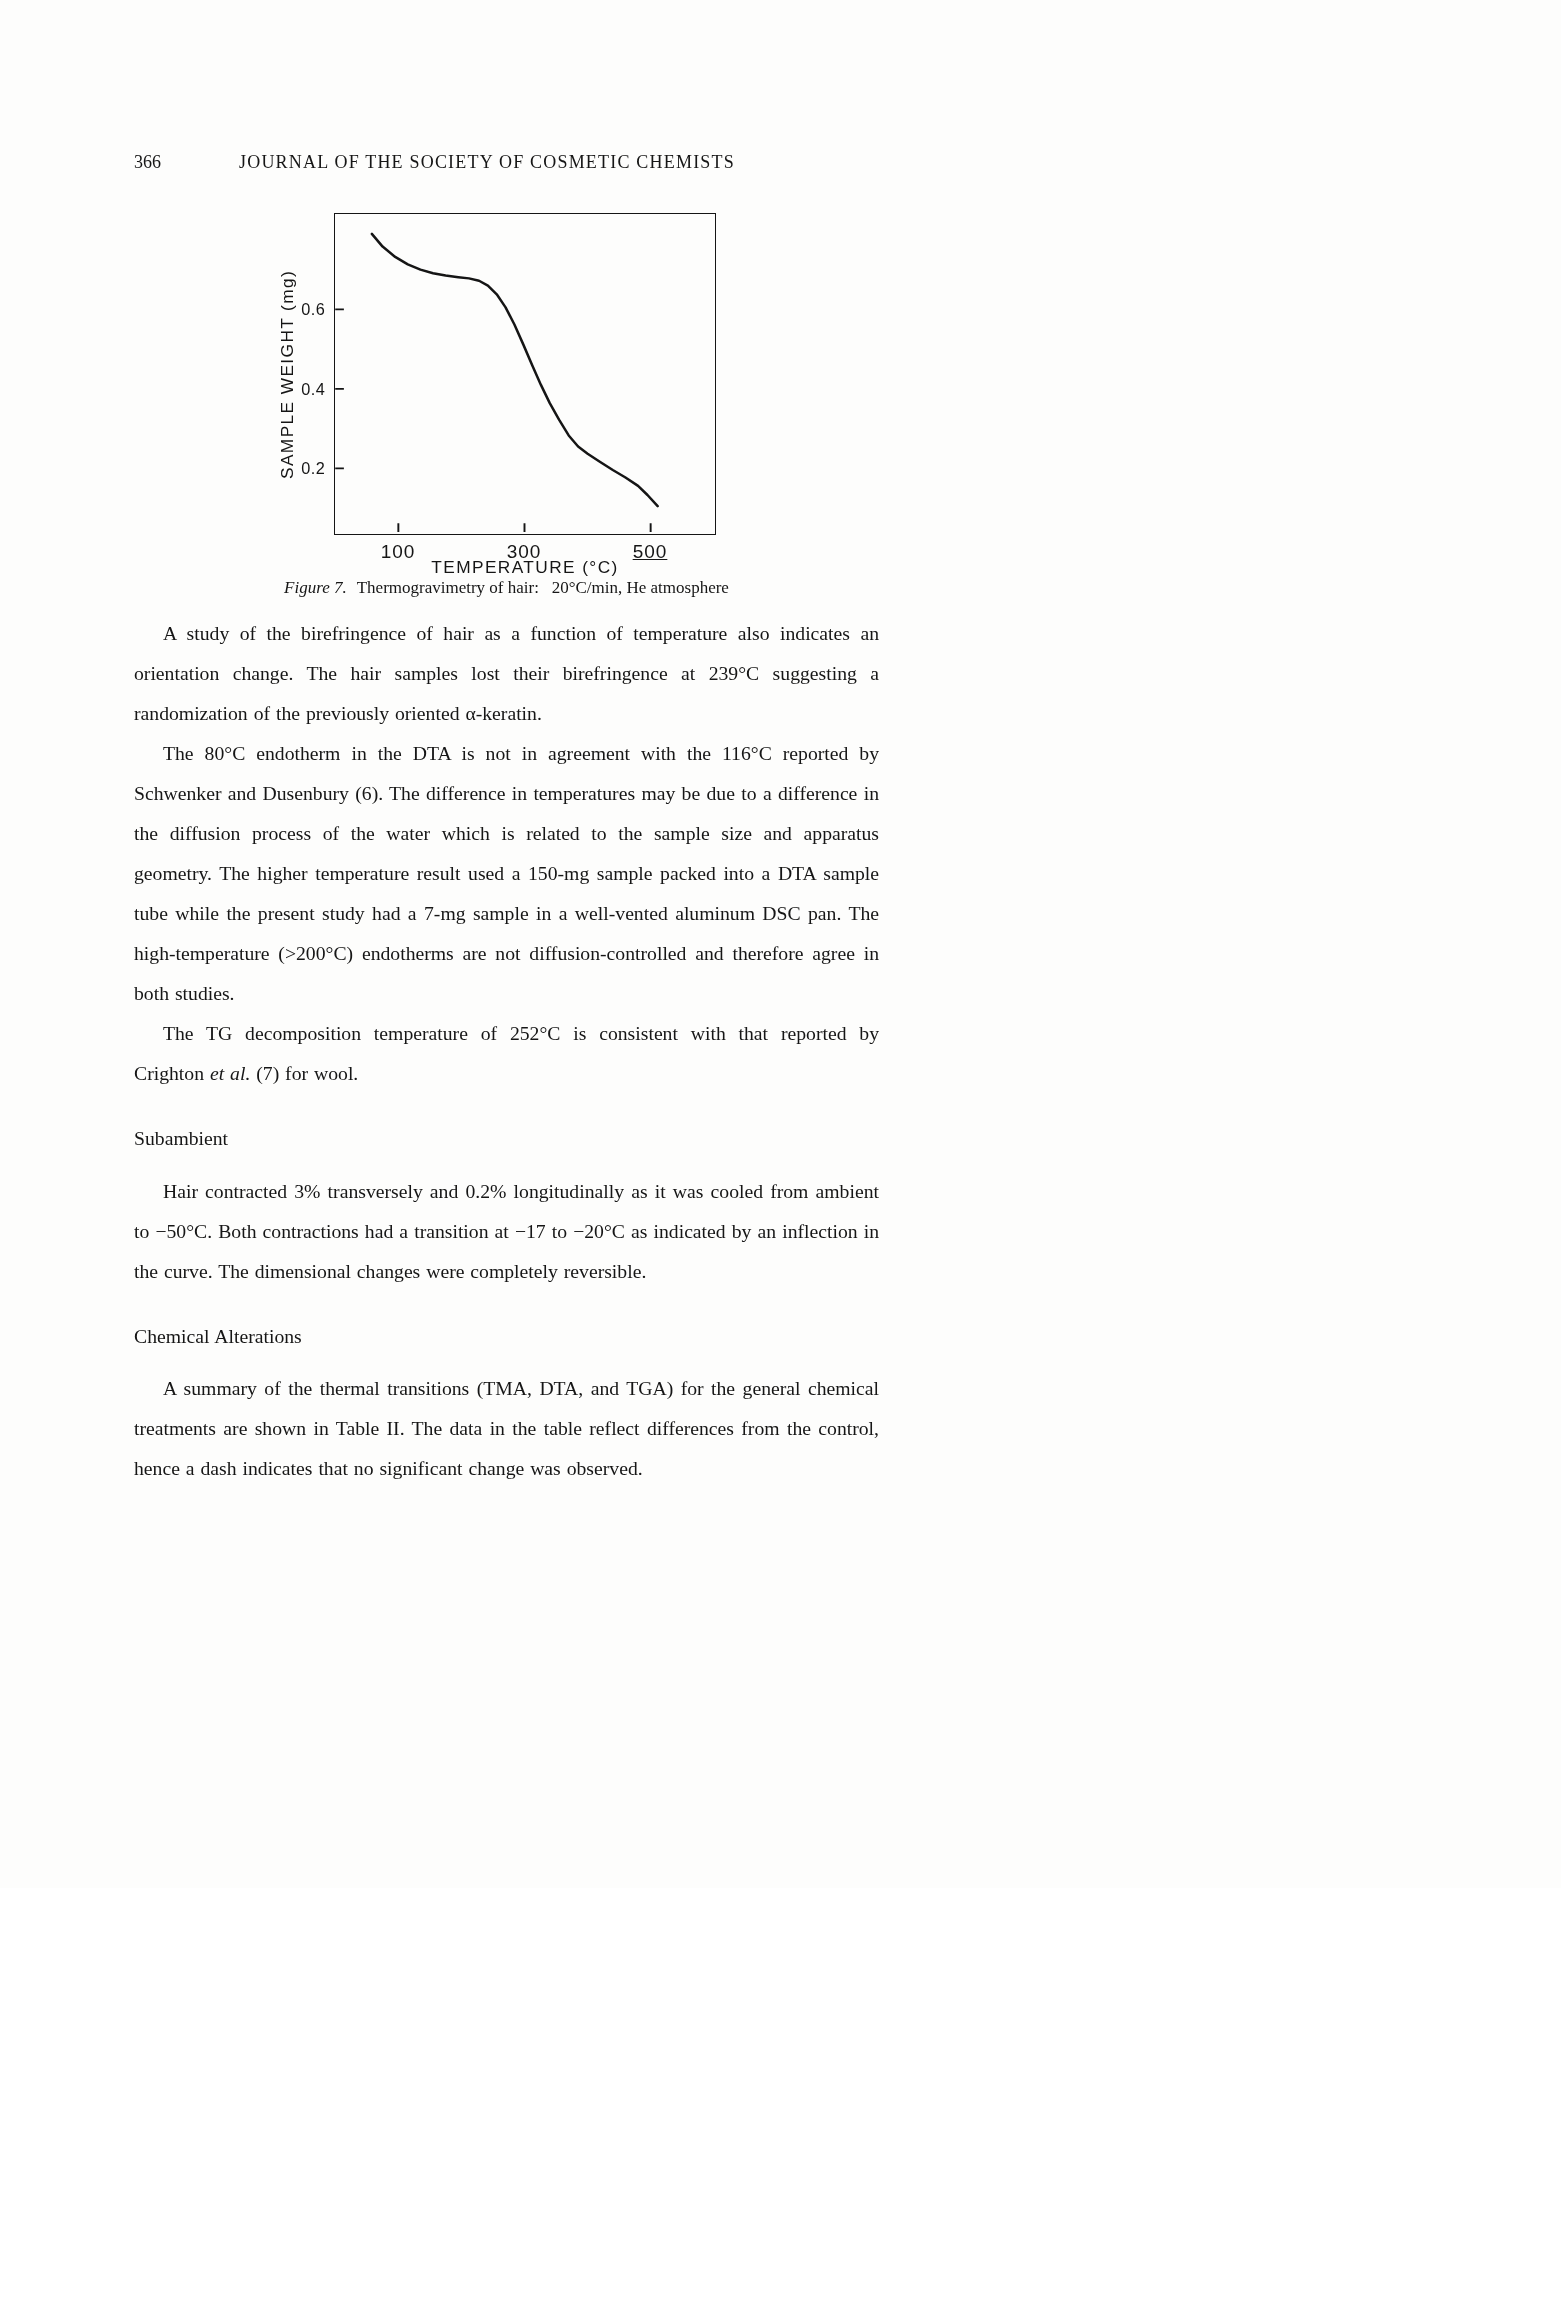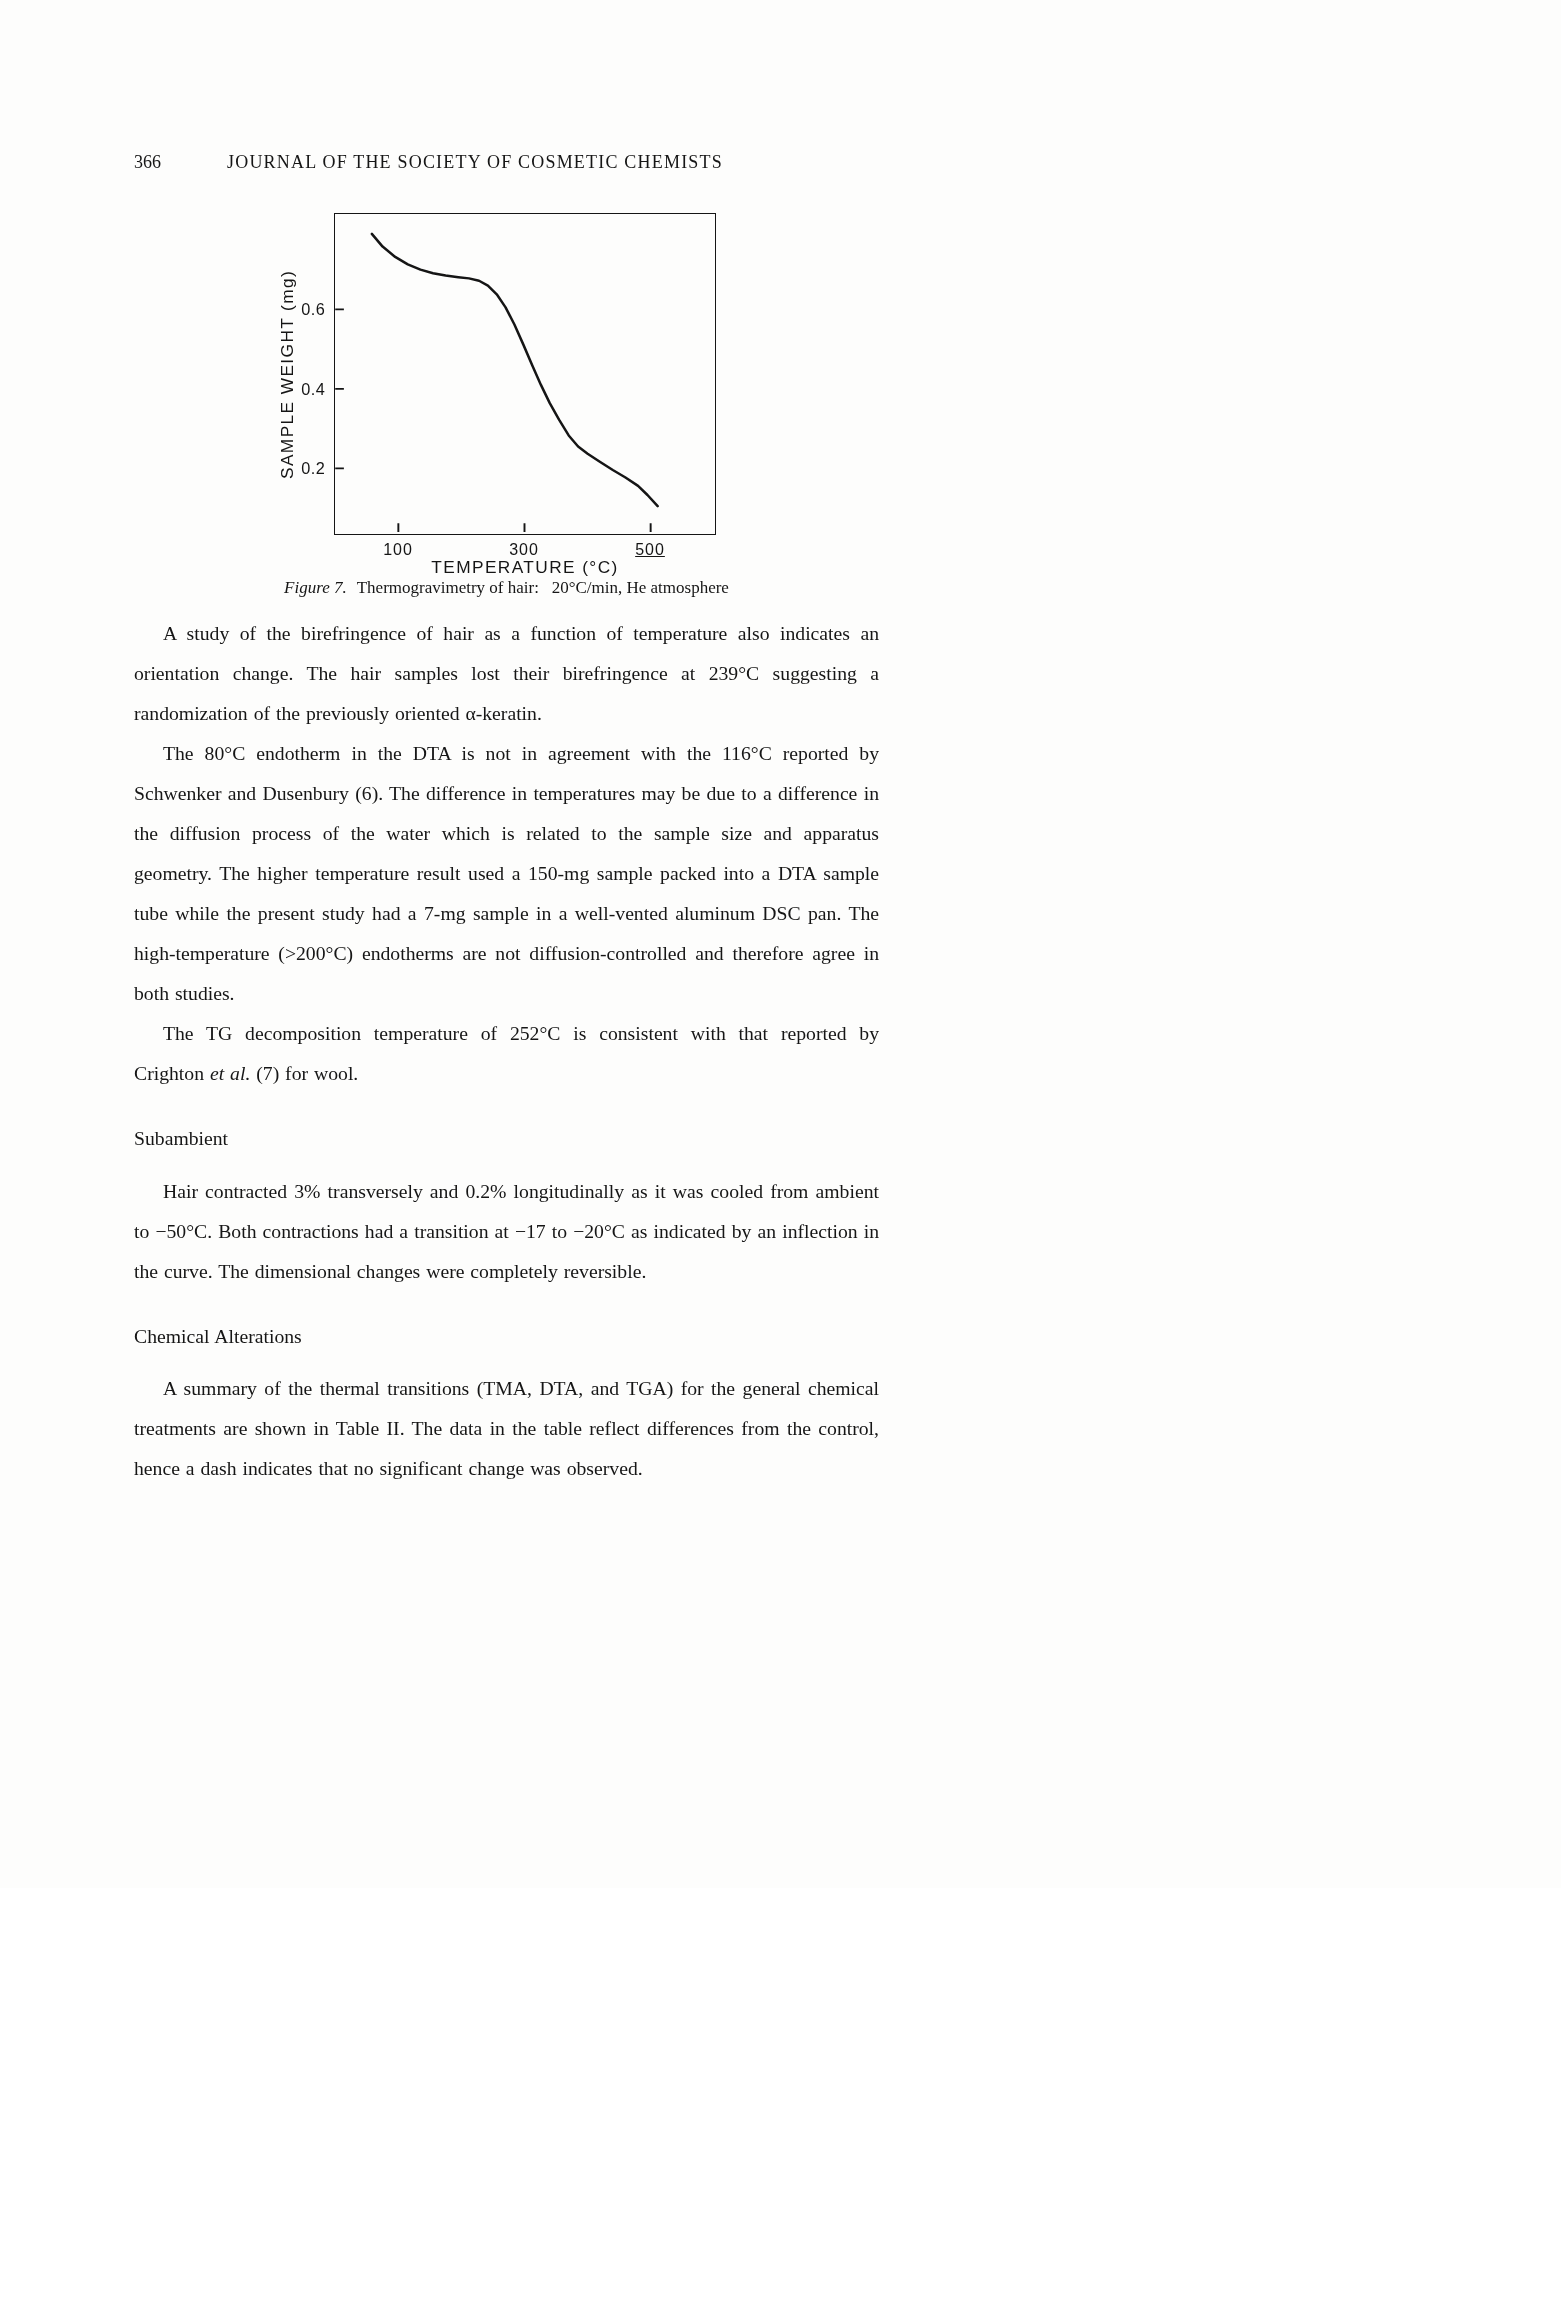--- a/index.html
+++ b/index.html
@@ -9,32 +9,32 @@
     width:1561px; height:1888px;
     background:#fdfdfc;
     font-family:"Liberation Serif", serif;
     color:#161616;
     overflow:hidden;
   }
 
   
   .page-header { position:absolute; top:152px; left:134px; width:759px; height:25px; }
   .page-number { position:absolute; left:0; top:0; font-size:18px; }
-  .journal-title { position:absolute; left:93px; top:0; font-size:18px; letter-spacing:1.2px; white-space:nowrap; }
+  .journal-title { position:absolute; left:105px; top:0; font-size:18px; letter-spacing:1.2px; white-space:nowrap; }
 
   
   figure { margin:0; }
   .plot {
     position:absolute; left:334px; top:213px; width:382px; height:322px;
     border:1.9px solid #151515; background:#fdfdfc;
   }
   .plot svg { display:block; }
   .xtick {
     position:absolute; top:calc(100% + 6.7px); transform:translateX(-50%);
-    font-family:"Liberation Sans", sans-serif; font-size:16px; letter-spacing:1px; color:#151515;
+    font-family:"Liberation Sans", sans-serif; font-size:19px; letter-spacing:1px; color:#151515;
   }
   .ytick {
     position:absolute; right:calc(100% + 9.6px); transform:translateY(-50%);
     font-family:"Liberation Sans", sans-serif; font-size:16.3px; letter-spacing:0.5px; color:#151515;
   }
   .ylabel {
     position:absolute; left:277px; top:213px; height:322px;
     writing-mode:vertical-rl; transform:rotate(180deg); text-align:center;
     font-family:"Liberation Sans", sans-serif; font-size:17.3px; letter-spacing:1.4px; color:#151515;
     white-space:nowrap;

